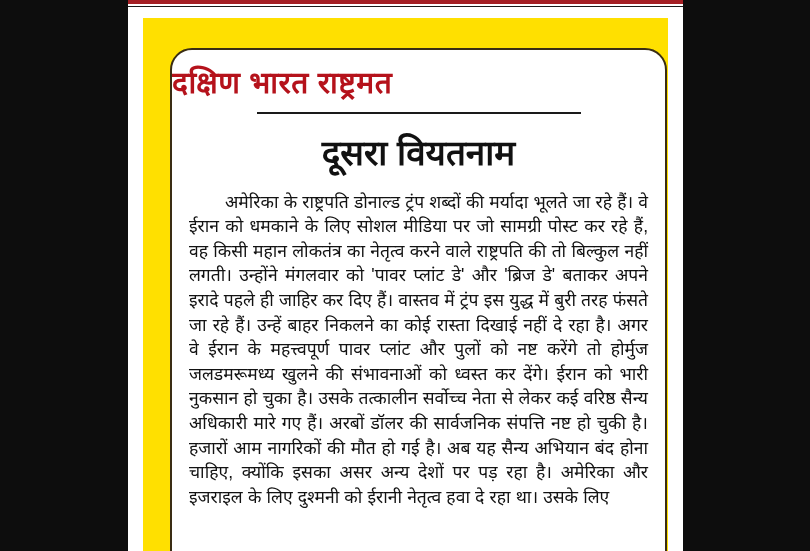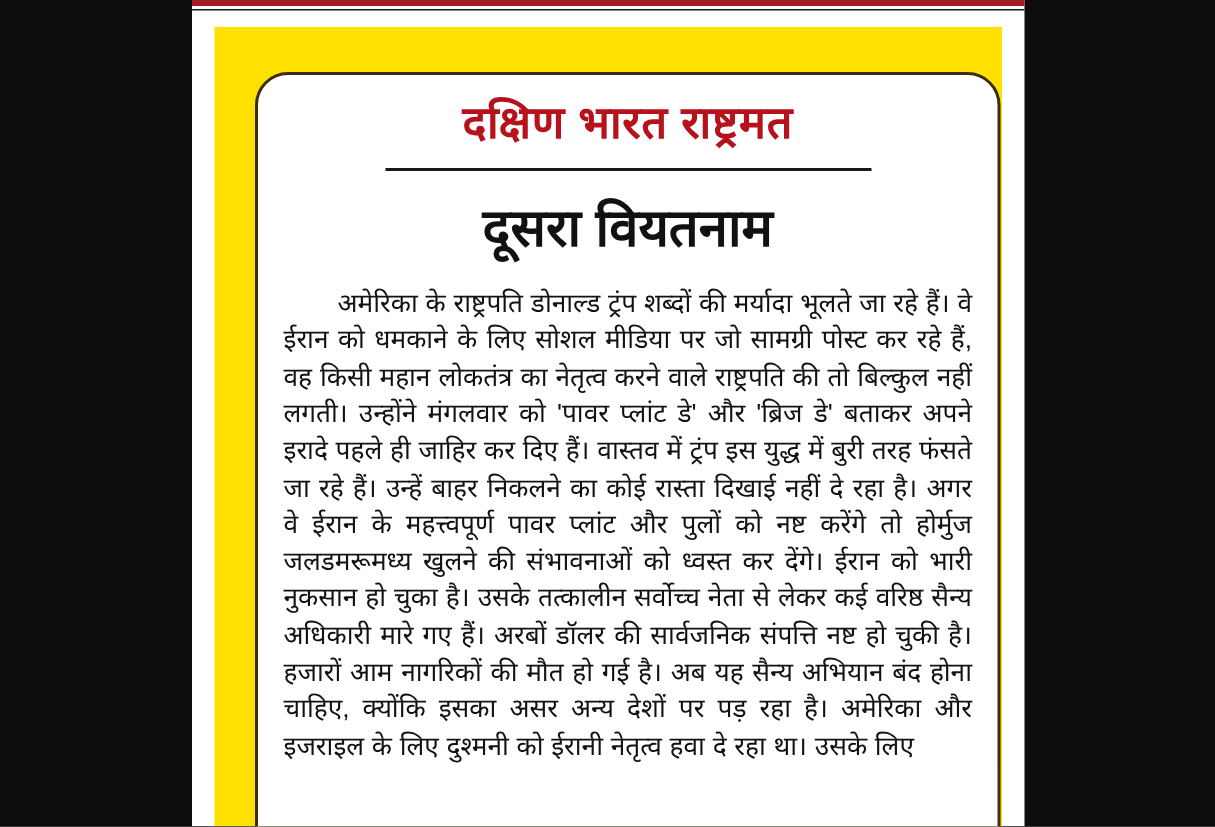--- a/index.html
+++ b/index.html
@@ -70,21 +70,20 @@
     height: 540px;
     background: #ffffff;
     border: 2px solid #3a2d14;
     border-radius: 22px 22px 0 0;
     box-sizing: border-box;
     overflow: hidden;
   }
 
   
   .masthead {
-    text-align: center;
     color: #b5121b;
     font-family: "Liberation Sans", sans-serif;
     font-weight: bold;
     font-size: 30px;
     line-height: 1;
     letter-spacing: 0.5px;
     margin-top: 18px;
     white-space: nowrap;
   }
   .masthead-rule {

